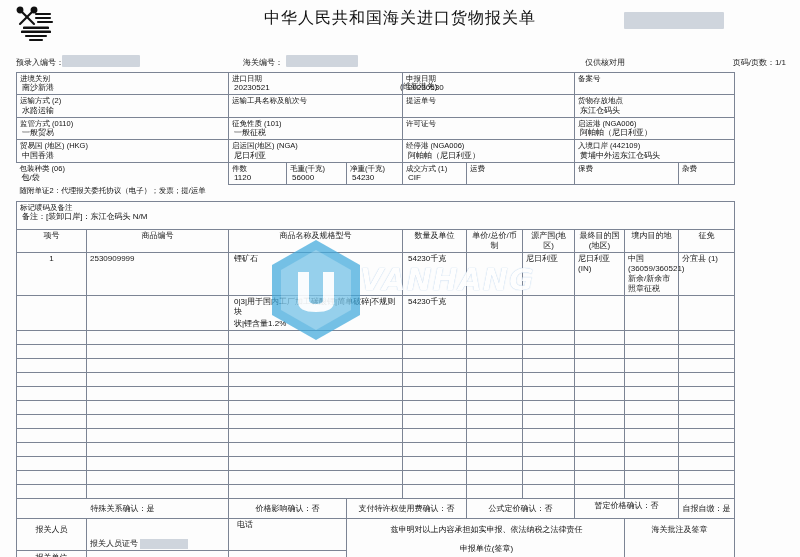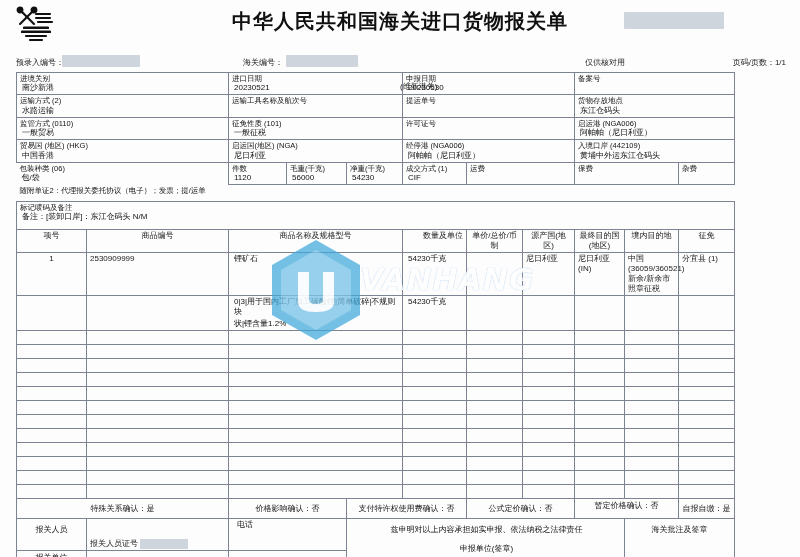--- a/index.html
+++ b/index.html
@@ -30,22 +30,22 @@
     position: absolute;
     left: 14px; top: 6px;
     width: 44px; height: 40px;
   }
   .doc-title {
     position: absolute;
     left: 180px; top: 8px;
     width: 440px;
     text-align: center;
     font-family: "DejaVu Serif", serif;
-    font-size: 20px;
-    font-weight: bold;
+    font-size: 16px;
+    font-weight: normal;
     letter-spacing: 1px;
     color: #101010;
   }
   .redact {
     background: #cfd5dd;
     display: inline-block;
     border-radius: 1px;
   }
   .redact-title {
     position: absolute;
@@ -342,21 +342,21 @@
       <td colspan="11" style="height:28px">
         <span class="lbl">标记唛码及备注</span>
         <span class="val">备注：[装卸口岸]：东江仓码头 N/M</span>
       </td>
     </tr>
 
     <tr class="itemhdr">
       <td style="width:70px;text-align:center">项号</td>
       <td style="text-align:center">商品编号</td>
       <td colspan="3" style="text-align:center">商品名称及规格型号</td>
-      <td style="text-align:right">数量及单位</td>
+      <td style="text-align:center">数量及单位</td>
       <td style="text-align:center">单价/总价/币制</td>
       <td style="text-align:center">源产国(地区)</td>
       <td style="text-align:center">最终目的国(地区)</td>
       <td style="text-align:center">境内目的地</td>
       <td style="text-align:center">征免</td>
     </tr>
 
     <tr class="itemrow">
       <td style="text-align:center">1</td>
       <td>2530909999</td>

